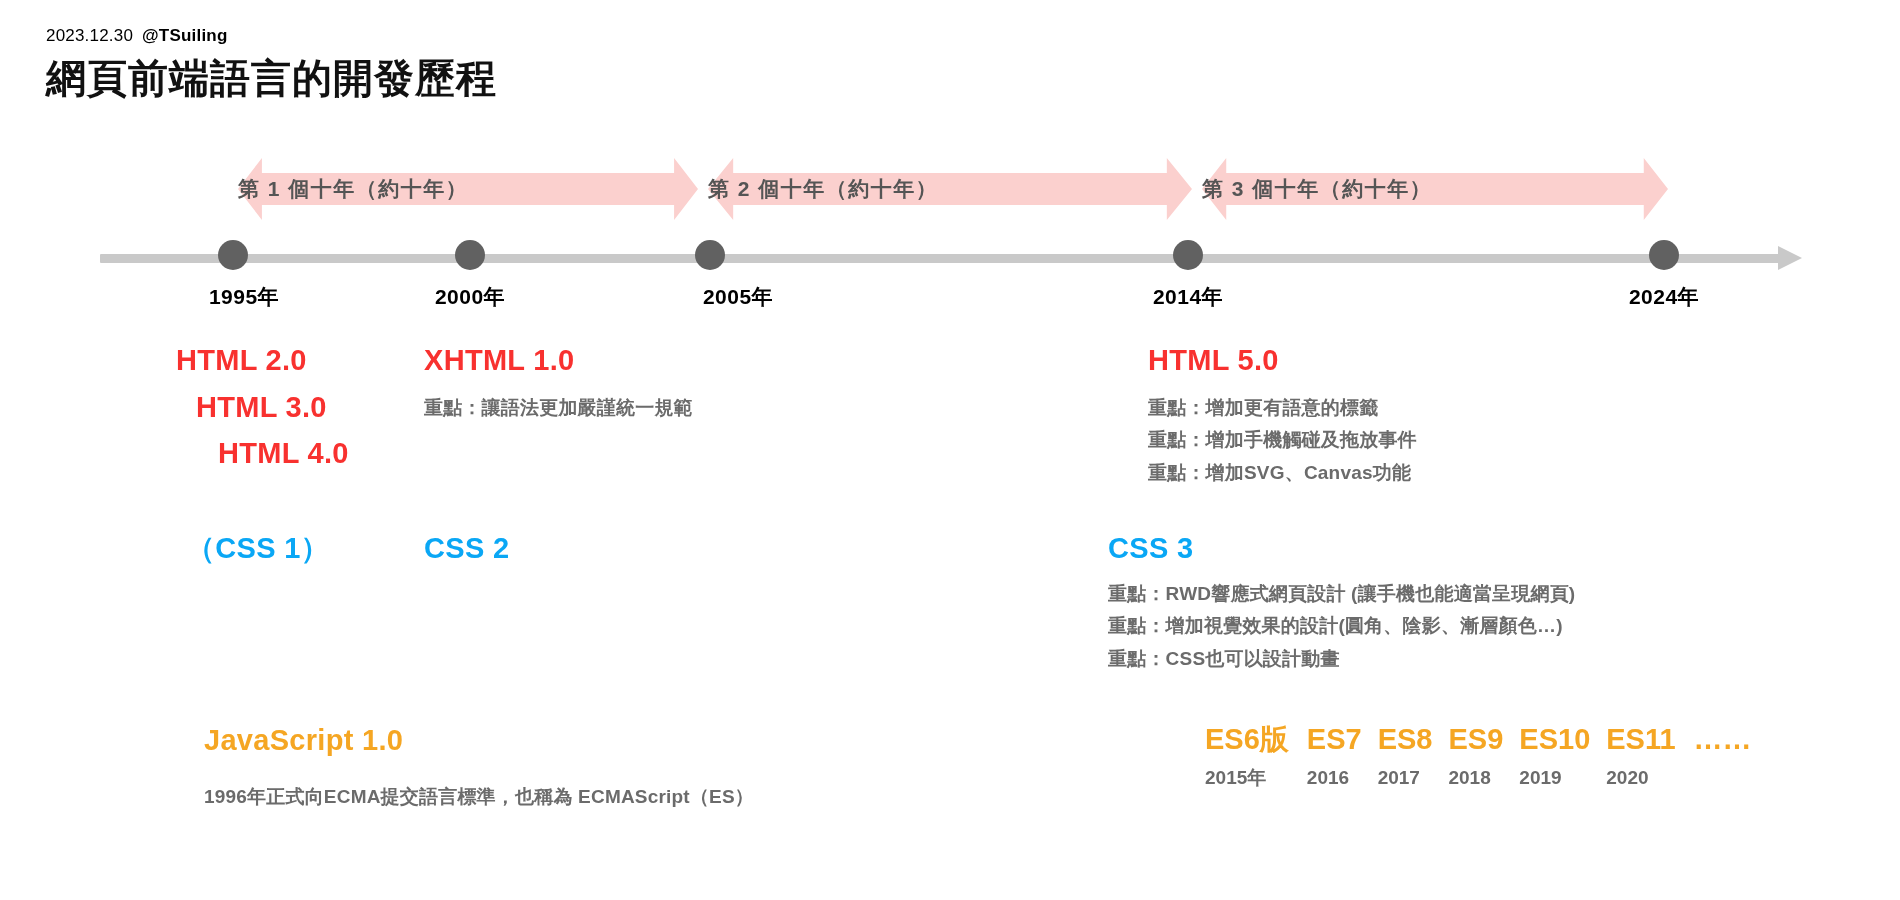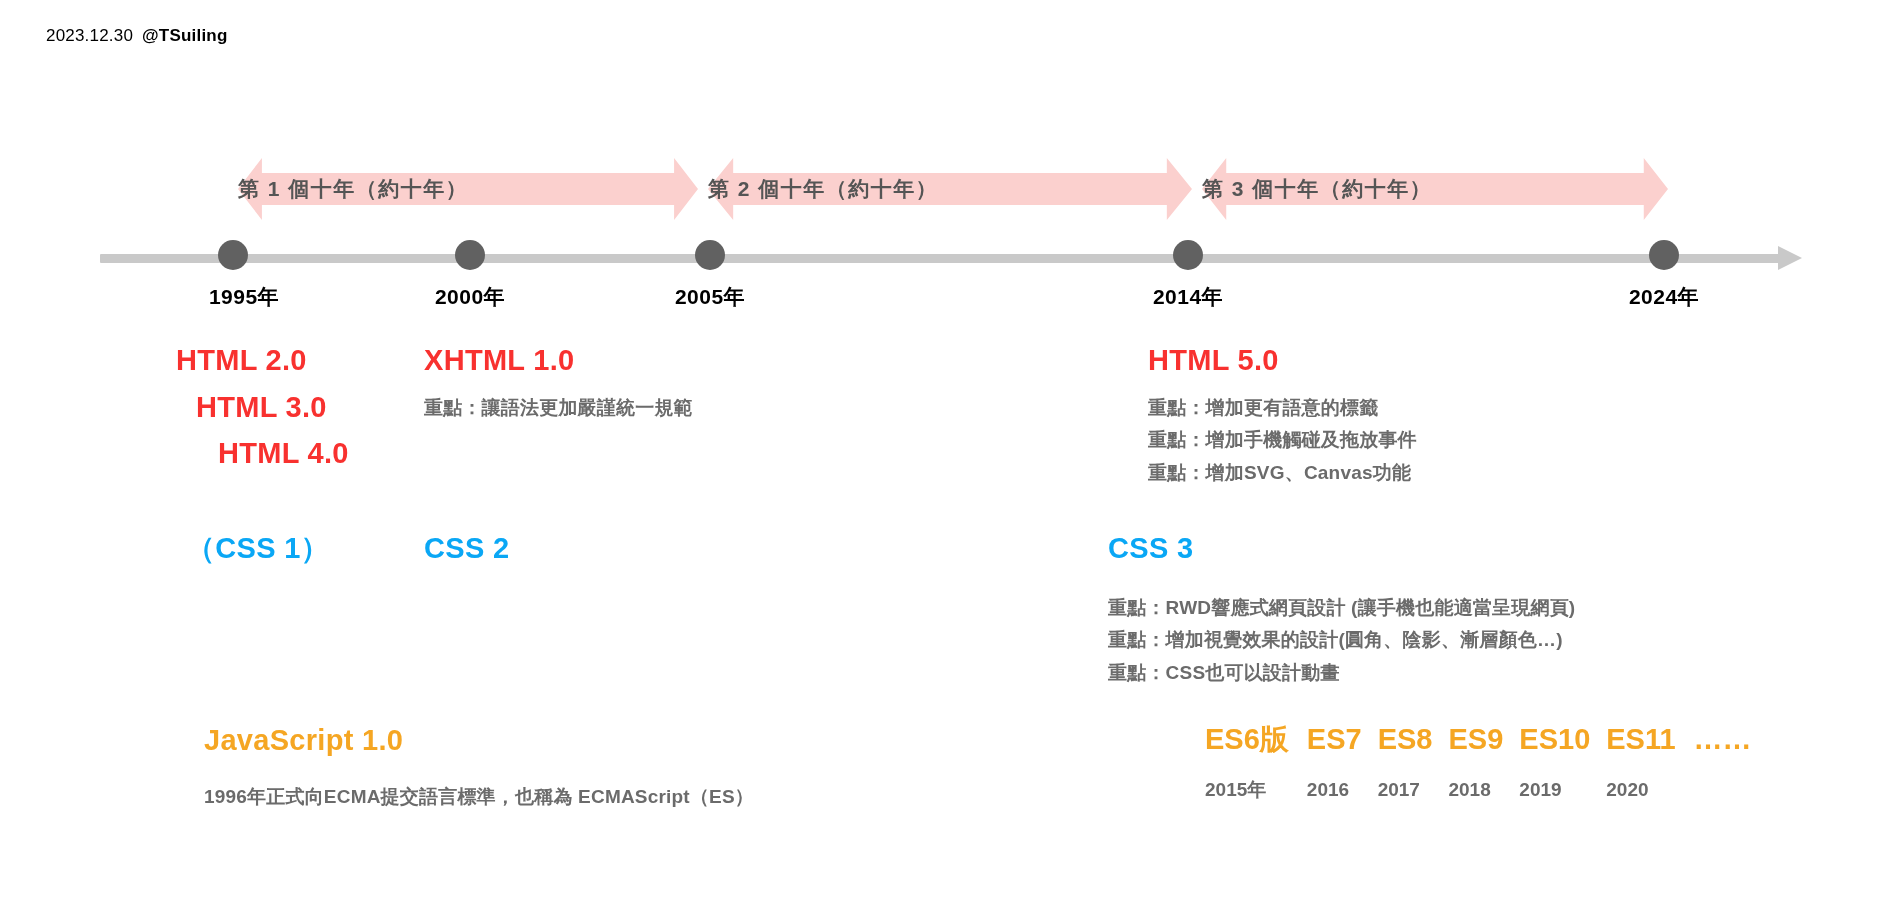--- a/index.html
+++ b/index.html
@@ -168,21 +168,20 @@
   
   #es-row {
     display: flex;
     align-items: flex-start;
     gap: 0px;
   }
   .es-cell {
     display: flex;
     flex-direction: column;
     align-items: flex-start;
-    gap: 12px;
   }
   .es-name {
     font-size: 29px;
     font-weight: 700;
     color: #f5a623;
     white-space: nowrap;
     line-height: 1.2;
   }
   .es-year {
     margin-top: 10px;
@@ -200,20 +199,21 @@
     line-height: 1.2;
   }
 </style>
 </head>
 <body>
 
 <div id="header">
   <div id="meta-line">
     <span id="meta-date">2023.12.30</span><span id="meta-author">@TSuiling</span>
   </div>
+  <div id="page-title">網頁前端語言的開發歷程</div>
 </div>
 
 <div id="decade-band">
     <div class="decade-arrow" style="left: 238px; width: 460px;">
       <div class="shape" style="background: rgb(251, 208, 206);"></div>
       <div class="decade-label">第 1 個十年（約十年）</div>
     </div>
     <div class="decade-arrow" style="left: 708px; width: 484px;">
       <div class="shape" style="background: rgb(251, 208, 206);"></div>
       <div class="decade-label">第 2 個十年（約十年）</div>
@@ -225,21 +225,21 @@
   </div>
 
 <div id="axis-wrap">
   <div id="axis-line"></div>
   <div id="axis-head"></div>
 <div class="axis-dot" style="left: 233px; background: rgb(97, 97, 97);"></div>
     <div class="year-label" style="left: 244px;">1995年</div>
     <div class="axis-dot" style="left: 470px; background: rgb(97, 97, 97);"></div>
     <div class="year-label" style="left: 470px;">2000年</div>
     <div class="axis-dot" style="left: 710px; background: rgb(97, 97, 97);"></div>
-    <div class="year-label" style="left: 710px;">2005年</div>
+    <div class="year-label" style="left: 738px;">2005年</div>
     <div class="axis-dot" style="left: 1188px; background: rgb(97, 97, 97);"></div>
     <div class="year-label" style="left: 1188px;">2014年</div>
     <div class="axis-dot" style="left: 1664px; background: rgb(97, 97, 97);"></div>
     <div class="year-label" style="left: 1664px;">2024年</div>
   </div>
 
 <div class="block" id="html-early" style="left:176px; top:342px;">
   <div class="block-title red step1">HTML 2.0</div>
   <div class="block-title red step2">HTML 3.0</div>
   <div class="block-title red step3">HTML 4.0</div>
@@ -262,21 +262,21 @@
 <div class="block" id="css1" style="left:186px; top:530px;">
   <div class="block-title blue">（CSS 1）</div>
 </div>
 
 <div class="block" id="css2" style="left:424px; top:530px;">
   <div class="block-title blue">CSS 2</div>
 </div>
 
 <div class="block" id="css3" style="left:1108px; top:530px;">
   <div class="block-title blue">CSS 3</div>
-  <div style="margin-top:24px;">
+  <div style="margin-top:10px;">
     <div class="note">重點：RWD響應式網頁設計 (讓手機也能適當呈現網頁)</div>
     <div class="note">重點：增加視覺效果的設計(圓角、陰影、漸層顏色…)</div>
     <div class="note">重點：CSS也可以設計動畫</div>
   </div>
 </div>
 
 <div class="block" id="javascript" style="left:204px; top:722px;">
   <div class="block-title amber">JavaScript 1.0</div>
   <div class="note" style="margin-top:21px;">1996年正式向ECMA提交語言標準，也稱為 ECMAScript（ES）</div>
 </div>

